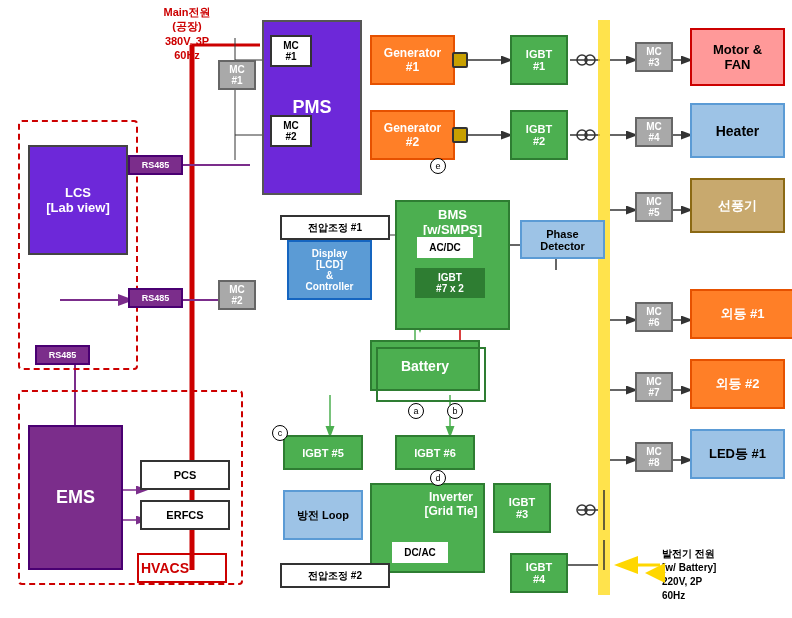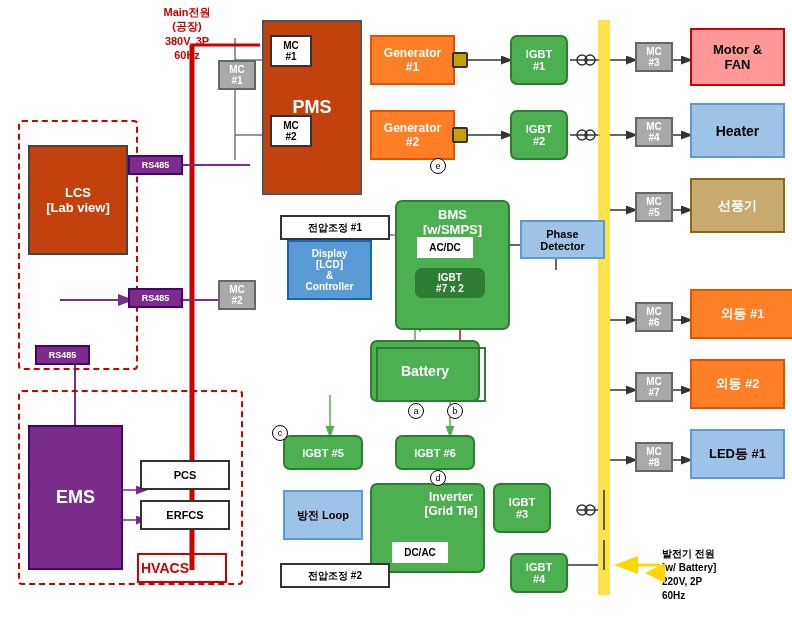--- a/index.html
+++ b/index.html
@@ -21,26 +21,26 @@
     .block {
       position: absolute;
       display: flex;
       align-items: center;
       justify-content: center;
       text-align: center;
       border: 2px solid #333;
       font-weight: bold;
       font-size: 11px;
     }
-    .block-green { background: #4CAF50; color: #fff; border-color: #2e7d32; border-radius: 7px; }
+    .block-green { background: #4CAF50; color: #fff; border-color: #2e7d32; }
     .block-orange { background: #FF7F27; color: #fff; border-color: #e65100; }
     .block-blue { background: #5B9BD5; color: #fff; border-color: #1565c0; }
     .block-lightblue { background: #9DC3E6; color: #000; border-color: #5B9BD5; }
     .block-gray { background: #A9A9A9; color: #fff; border-color: #666; }
-    .block-darkgray { background: #c2410c; color: #fff; border-color: #444; }
+    .block-darkgray { background: #6d28d9; color: #fff; border-color: #444; }
     .block-purple { background: #7B2D8B; color: #fff; border-color: #4a0072; }
     .block-pink { background: #FF9999; color: #000; border-color: #cc0000; }
     .block-white { background: #fff; color: #000; border-color: #333; }
     .block-tan { background: #C8A96E; color: #fff; border-color: #8B6914; }
 
     
     .dashed-box {
       position: absolute;
       border: 2px dashed #cc0000;
       border-radius: 4px;
@@ -241,21 +241,21 @@
   </div>
 
   <div class="block block-white" style="left:280px; top:215px; width:110px; height:25px; font-size:10px; border-color:#333; border-style:solid;">
     <span>전압조정 #1</span>
   </div>
 
   <div class="block block-blue" style="left:287px; top:240px; width:85px; height:60px; font-size:10px;">
     <span>Display<br>[LCD]<br>&amp;<br>Controller</span>
   </div>
 
-  <div class="block block-green" style="left:370px; top:340px; width:110px; height:62px; font-size:14px; font-weight:bold;">
+  <div class="block block-green" style="left:370px; top:340px; width:110px; height:51px; font-size:14px; font-weight:bold;">
     <span>Battery</span>
   </div>
 
   <div style="position:absolute; left:376px; top:347px; width:110px; height:55px; border:2px solid #2e7d32; background:transparent;"></div>
 
   <div class="block block-green" style="left:283px; top:435px; width:80px; height:35px; font-size:11px;">
     <span>IGBT #5</span>
   </div>
 
   <div class="block block-green" style="left:395px; top:435px; width:80px; height:35px; font-size:11px;">

